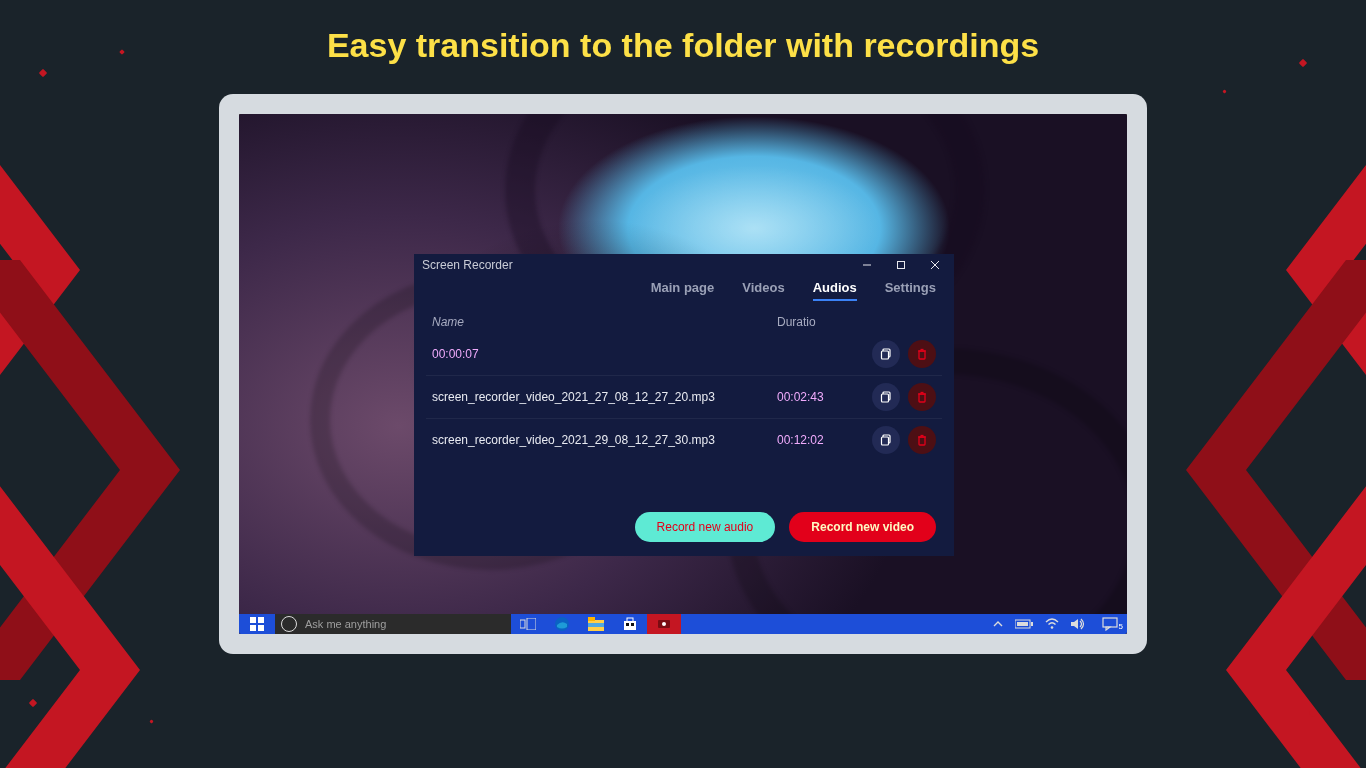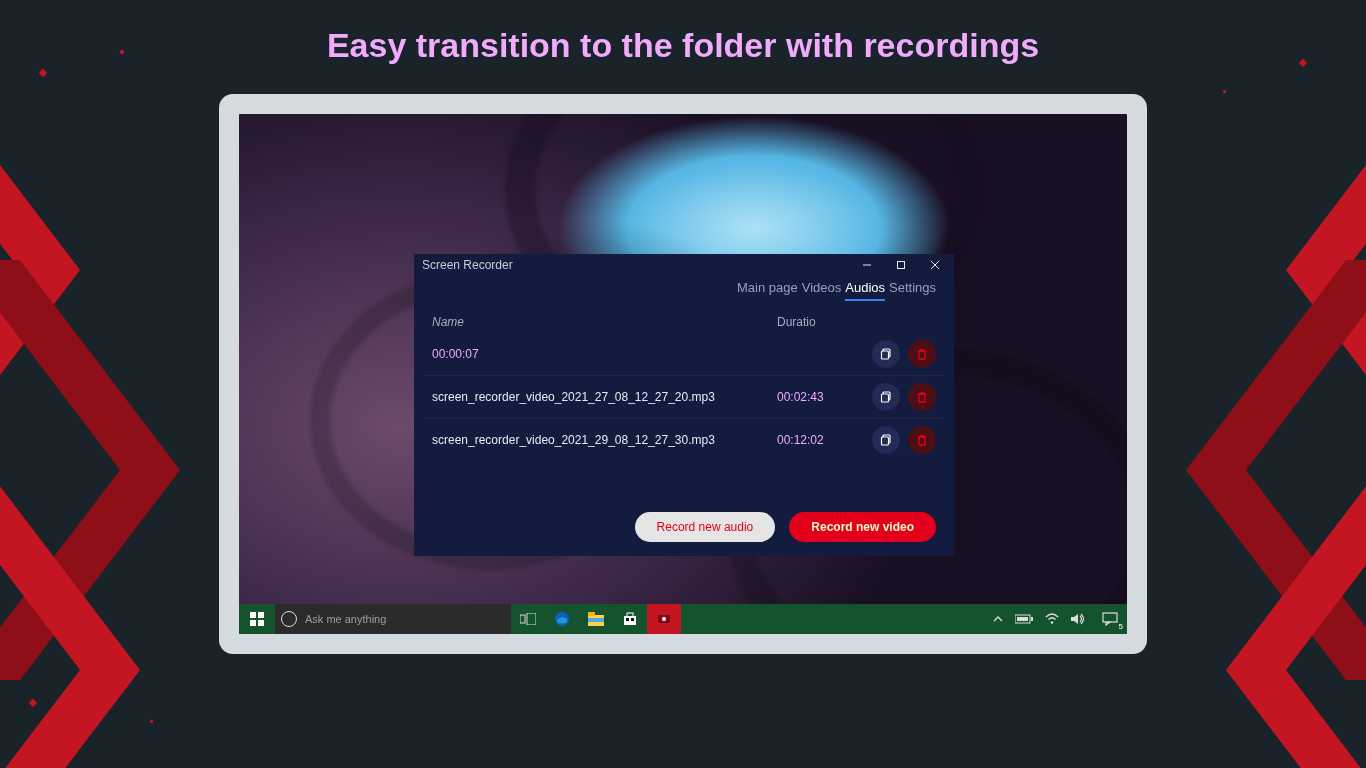--- a/index.html
+++ b/index.html
@@ -1,21 +1,21 @@
 <!DOCTYPE html>
 <html><head>
 <meta charset="utf-8">
 <style>
   html,body{margin:0;padding:0;width:1366px;height:768px;overflow:hidden;font-family:"Segoe UI",Arial,sans-serif;background:#1a232a;}
   
   .bg{position:absolute;inset:0;background:#1a232a;overflow:hidden;}
   .bg .chev{position:absolute;width:260px;height:420px;}
   .bg .chev svg{width:100%;height:100%;}
   .bg .speck{position:absolute;width:6px;height:6px;background:#c41622;transform:rotate(45deg);border-radius:1px;}
-  .headline{position:absolute;top:26px;left:0;right:0;text-align:center;color:#f0abfc;font-size:34px;font-weight:600;}
+  .headline{position:absolute;top:26px;left:0;right:0;text-align:center;color:#fde047;font-size:34px;font-weight:600;}
   
   .frame{position:absolute;left:219px;top:94px;width:928px;height:560px;background:#d6dbe0;border-radius:14px;}
   .screen{position:absolute;left:20px;top:20px;right:20px;bottom:20px;border-radius:2px;overflow:hidden;background:#000;}
   
   .wallpaper{position:absolute;inset:0;
     background:
       radial-gradient(ellipse 280px 160px at 58% 22%, #7fd0f0 0%, #56b6e4 45%, rgba(30,40,100,0) 70%),
       radial-gradient(ellipse 520px 380px at 18% 60%, #6c4a6a 0%, #3d2849 55%, #1a1024 100%),
       radial-gradient(ellipse 460px 380px at 85% 75%, #c9814e 0%, #8f5a3a 45%, #3d2820 100%),
       linear-gradient(120deg,#1c1330 0%,#3a2a4f 35%,#5b3d56 55%,#2a1c2f 100%);
@@ -24,40 +24,40 @@
     background:
       radial-gradient(ellipse 180px 90px at 58% 22%, rgba(255,255,255,0.35), rgba(255,255,255,0) 70%),
       radial-gradient(ellipse 260px 200px at 40% 48%, rgba(0,0,0,0.55), rgba(0,0,0,0) 72%);
   }
   .wallpaper .swirl{position:absolute;border:20px solid rgba(0,0,0,0.18);border-radius:50%;filter:blur(2px);}
   
   .app{position:absolute;left:175px;top:140px;width:540px;height:302px;background:#131b3f;color:#dfe2ea;font-size:12px;}
   .app .titlebar{height:22px;display:flex;align-items:center;padding:0 2px 0 8px;font-size:12px;color:#c9ccd6;}
   .app .titlebar .spacer{flex:1;}
   .app .titlebar .win-btn{width:34px;height:22px;display:flex;align-items:center;justify-content:center;color:#e8e8ee;cursor:pointer;}
-  .app .tabs{display:flex;gap:4px;justify-content:flex-end;padding:4px 18px 8px 18px;font-size:13px;color:#9aa0b6;}
+  .app .tabs{display:flex;gap:28px;justify-content:flex-end;padding:4px 18px 8px 18px;font-size:13px;color:#9aa0b6;font-weight:bold;}
   .app .tabs .tab{cursor:pointer;padding-bottom:4px;}
   .app .tabs .tab.active{color:#ffffff;border-bottom:2px solid #3b82f6;}
   .app .cols{display:flex;padding:6px 18px 4px 18px;font-size:12px;color:#a7abc0;}
   .app .cols .c-name{width:345px;font-style:italic;}
   .app .rows{padding:0 12px;}
   .app .row{display:flex;align-items:center;height:42px;border-bottom:1px solid rgba(255,255,255,0.06);padding:0 6px;}
   .app .row:last-child{border-bottom:none;}
   .app .row .fn{width:345px;white-space:nowrap;overflow:hidden;color:#e9ebf2;}
   .app .row .dur{width:70px;color:#f0abfc;}
   .app .row .gap{flex:1;}
   .app .row .ibtn{width:28px;height:28px;border-radius:50%;margin-left:8px;display:flex;align-items:center;justify-content:center;cursor:pointer;}
   .app .row .ibtn.copy{background:#222a55;color:#fff;}
   .app .row .ibtn.del{background:#4d0f14;color:#e2001a;}
   .app .footer{position:absolute;left:0;right:0;bottom:0;height:58px;display:flex;gap:14px;align-items:center;justify-content:flex-end;padding:0 18px;}
   .app .footer .pill{height:30px;border-radius:15px;padding:0 22px;display:flex;align-items:center;font-size:12px;cursor:pointer;white-space:nowrap;}
-  .app .footer .pill.audio{background:#e5e5e5;color:#e2001a;}
+  .app .footer .pill.audio{background:#5eead4;color:#e2001a;}
   .app .footer .pill.video{background:#e2001a;color:#fef9c3;font-weight:bold;}
   
-  .taskbar{position:absolute;left:0;right:0;bottom:0;height:30px;background:#14532d;display:flex;align-items:center;color:#dcdcdc;font-size:11px;}
+  .taskbar{position:absolute;left:0;right:0;bottom:0;height:20px;background:#1d4ed8;display:flex;align-items:center;color:#dcdcdc;font-size:11px;}
   .taskbar .tb-btn{height:100%;display:flex;align-items:center;justify-content:center;cursor:pointer;}
   .taskbar .start{width:36px;}
   .taskbar .search{width:230px;justify-content:flex-start;background:#2b2b2b;padding-left:6px;gap:8px;color:#9e9e9e;}
   .taskbar .search .circ{width:14px;height:14px;border:1.5px solid #dcdcdc;border-radius:50%;}
   .taskbar .icon{width:34px;}
   .taskbar .icon.active{background:#c41622;}
   .taskbar .flex{flex:1;}
   .taskbar .tray{display:flex;align-items:center;gap:12px;padding:0 8px;}
   .taskbar .action-center{width:34px;height:100%;display:flex;align-items:center;justify-content:center;position:relative;}
   .taskbar .action-center .badge{position:absolute;right:4px;bottom:3px;font-size:8px;color:#fff;}

